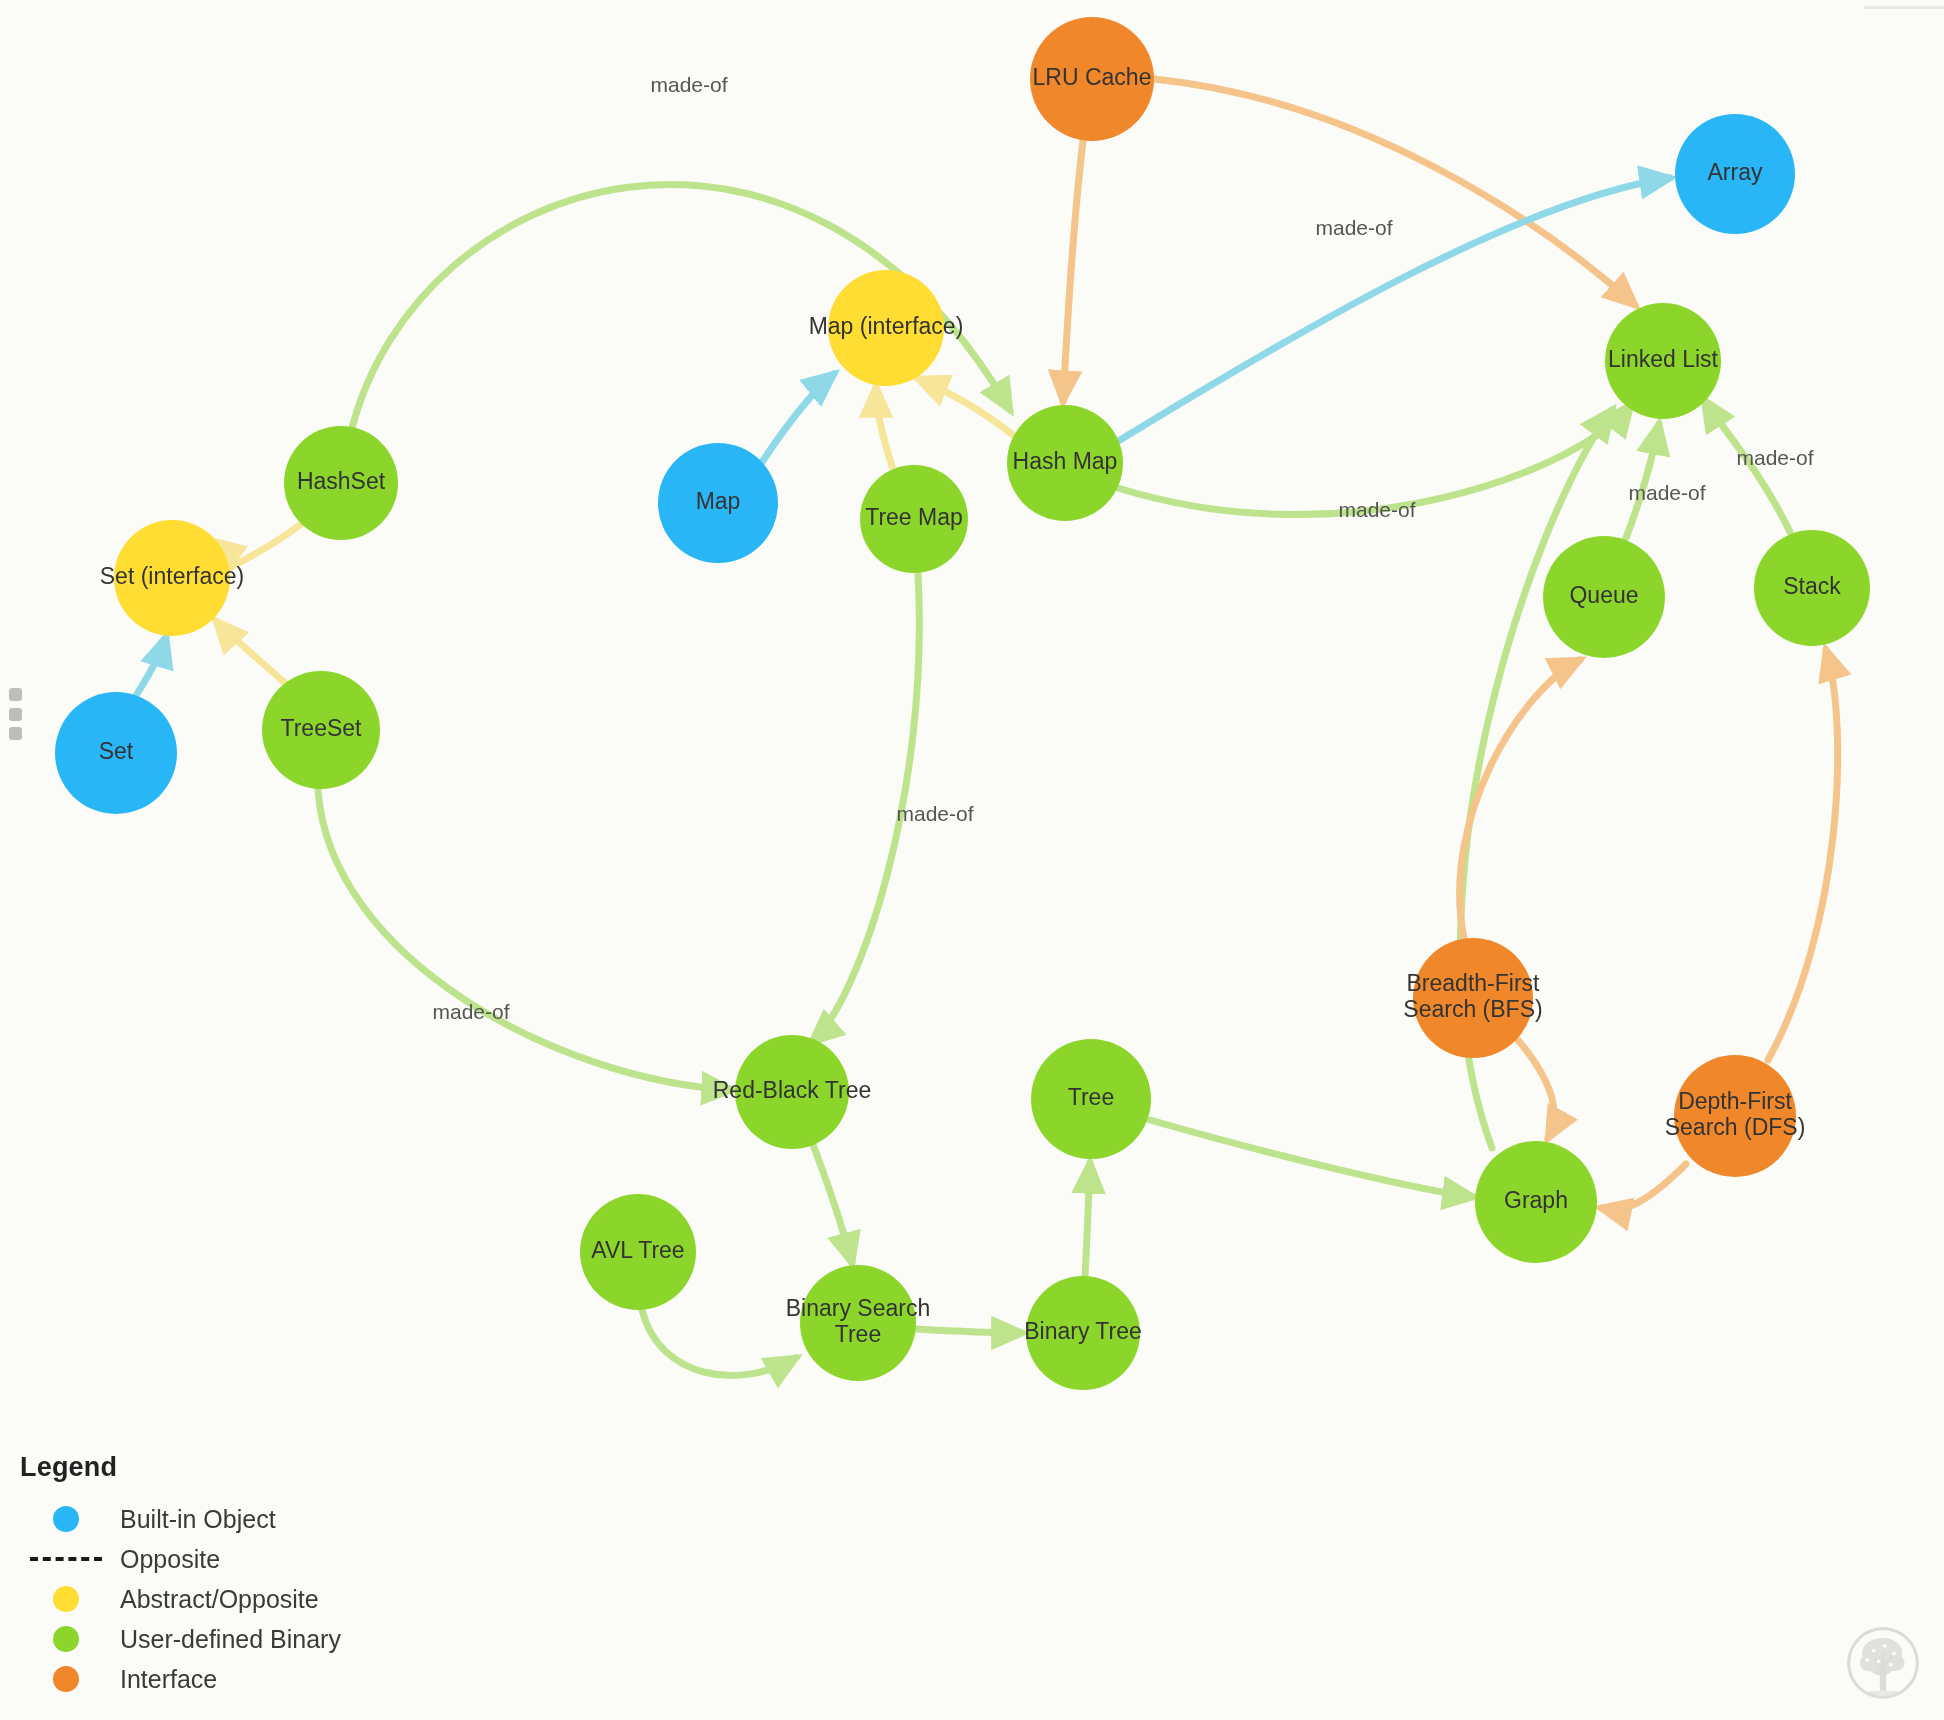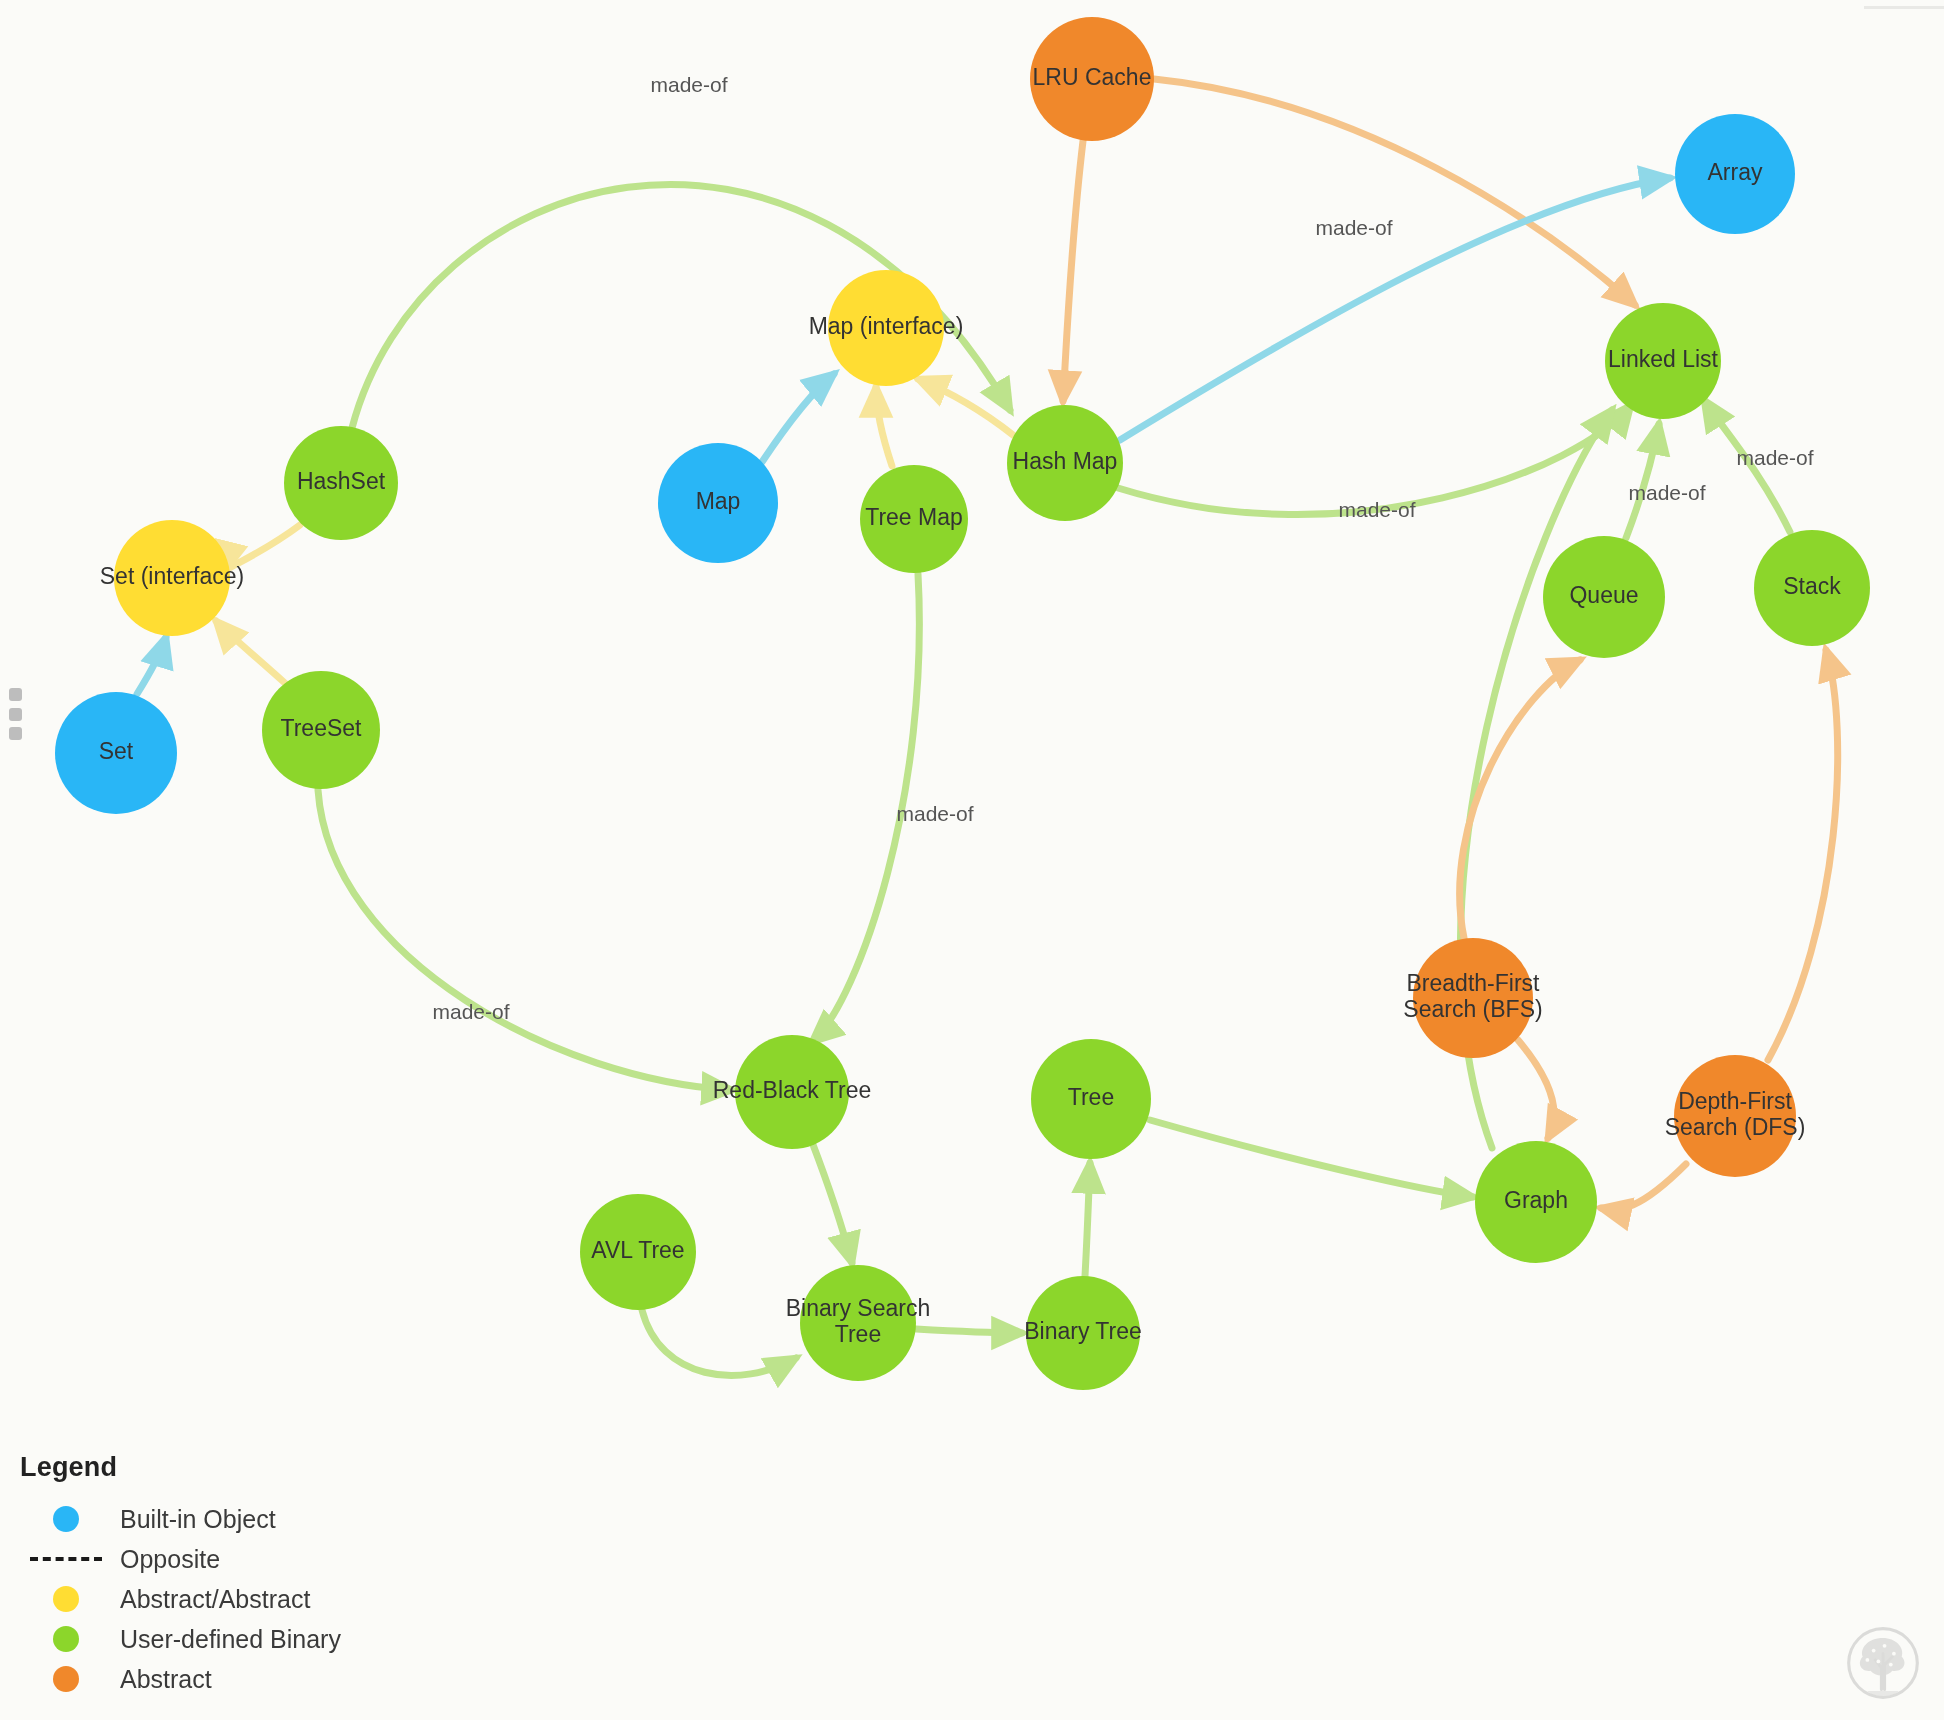--- a/index.html
+++ b/index.html
@@ -280,33 +280,33 @@
         <div class="legend-row">
           <span class="legend-key">
             <span class="legend-dash" style="border-top-color: rgb(26, 26, 26);"></span>
           </span>
           <span class="legend-text">Opposite</span>
         </div>
         <div class="legend-row">
           <span class="legend-key">
             <span class="legend-dot" style="background: rgb(255, 221, 51);"></span>
           </span>
-          <span class="legend-text">Abstract/Abstract</span>
+          <span class="legend-text">Abstract/Opposite</span>
         </div>
         <div class="legend-row">
           <span class="legend-key">
             <span class="legend-dot" style="background: rgb(140, 214, 43);"></span>
           </span>
           <span class="legend-text">User-defined Binary</span>
         </div>
         <div class="legend-row">
           <span class="legend-key">
             <span class="legend-dot" style="background: rgb(240, 136, 43);"></span>
           </span>
-          <span class="legend-text">Abstract</span>
+          <span class="legend-text">Interface</span>
         </div>
       </div>
   </div>
 
   <svg id="watermark" viewBox="0 0 100 100">
     <circle cx="50" cy="50" r="44" fill="none" stroke="#9a9a9a" stroke-width="4"></circle>
     <path d="M48 84 L48 56 L40 46 M52 84 L52 52 L62 42 M50 58 L50 38" stroke="#9a9a9a" stroke-width="4" fill="none" stroke-linecap="round"></path>
     <path d="M50 18 C30 18 20 32 24 42 C16 50 22 62 34 60 C40 68 56 68 62 60
              C76 62 82 50 74 42 C78 30 66 18 50 18 Z" fill="#9a9a9a" opacity="0.85"></path>
     <circle cx="38" cy="34" r="2.4" fill="#fbfbf8"></circle>

